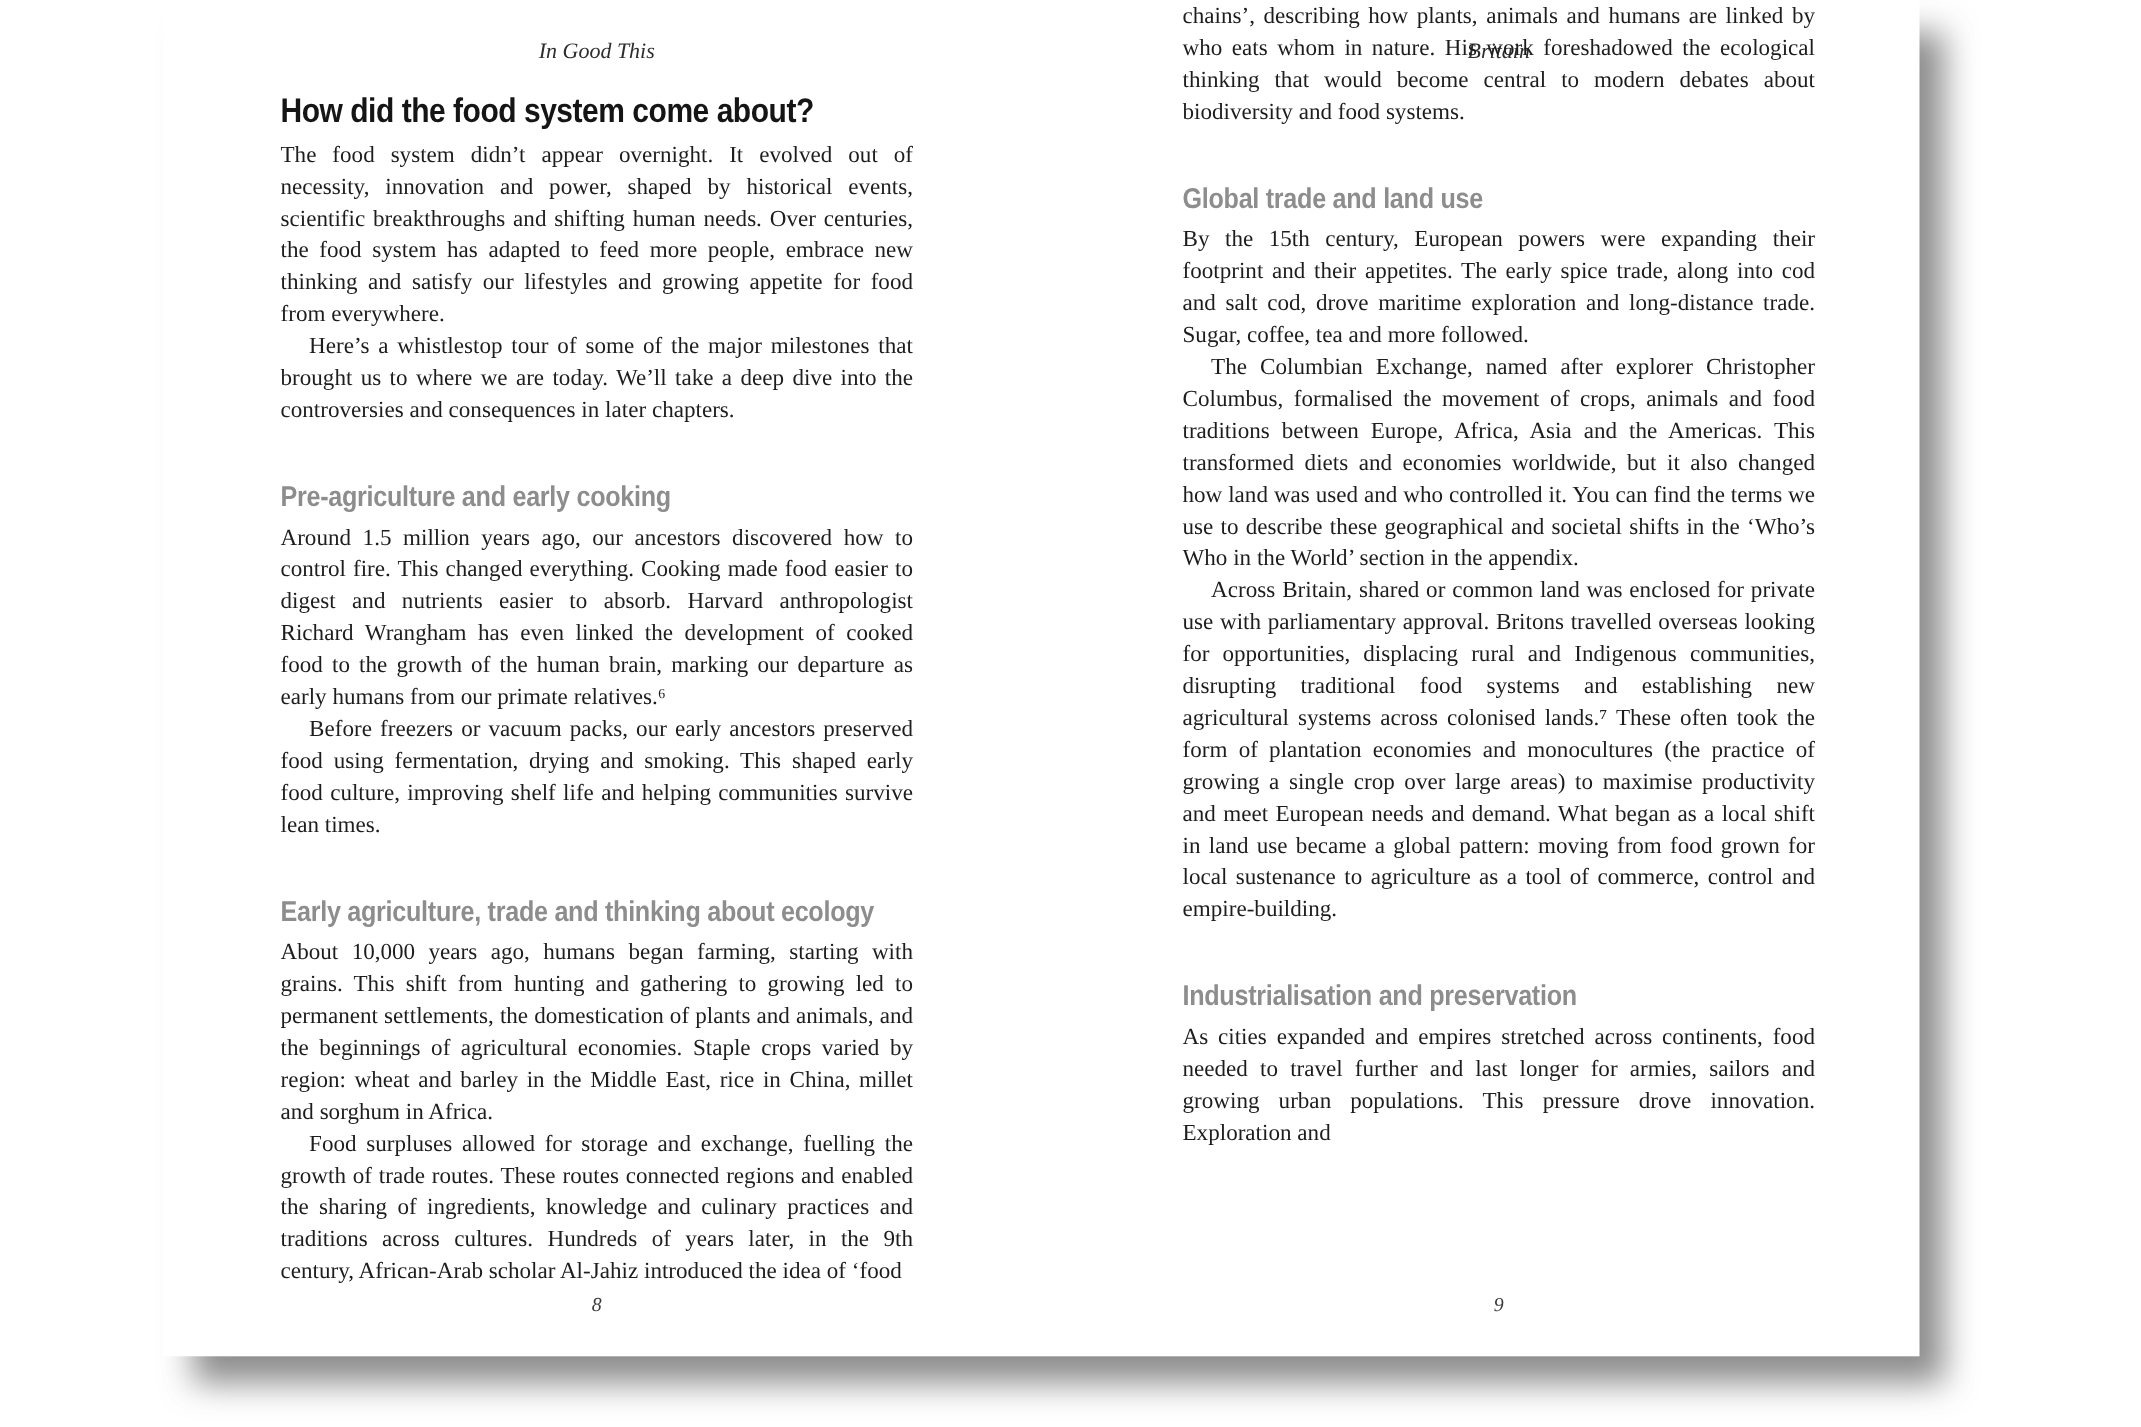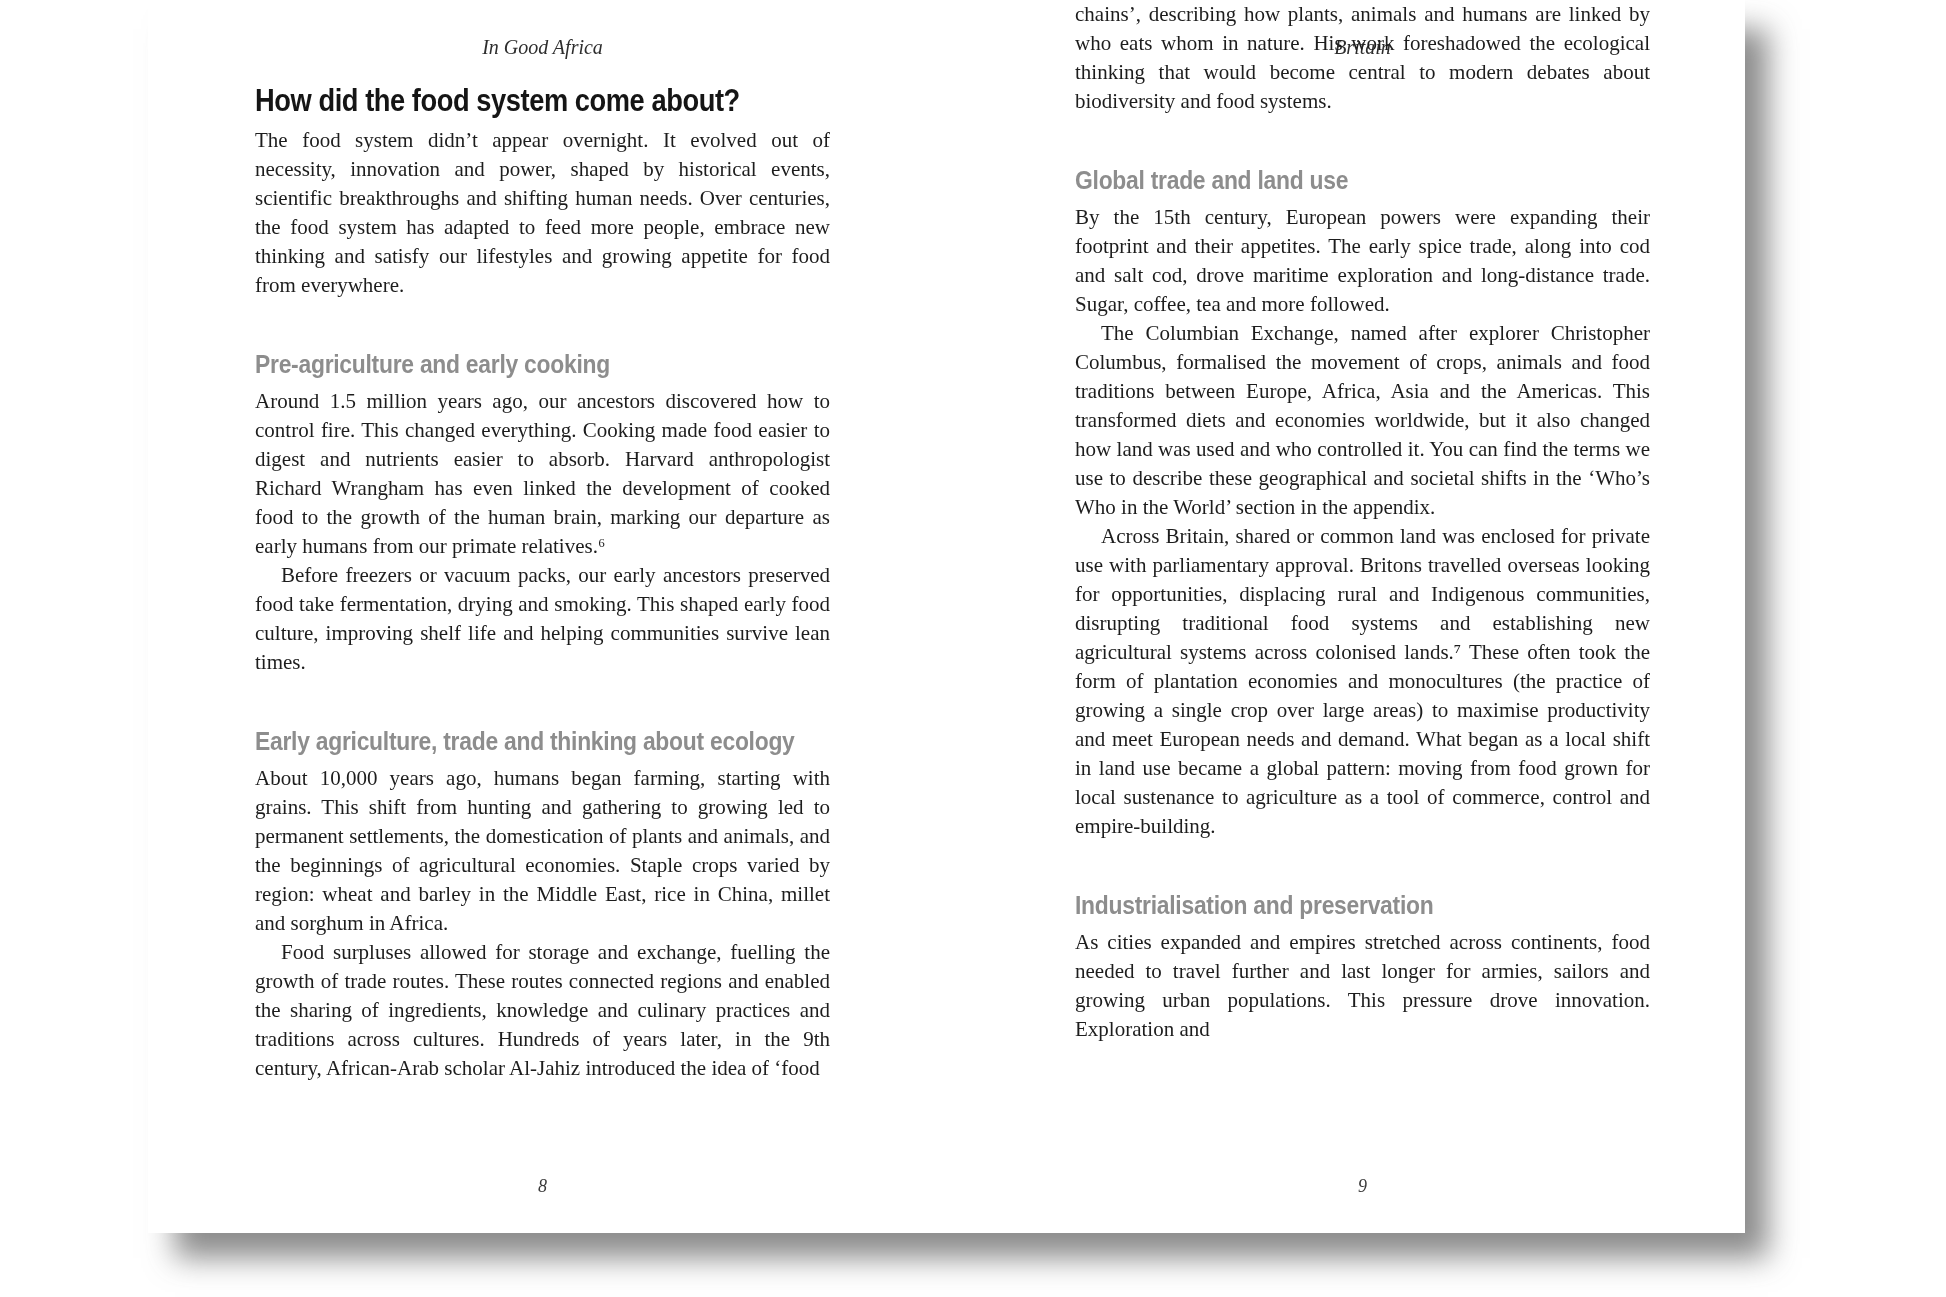--- a/index.html
+++ b/index.html
@@ -112,28 +112,29 @@
   }
 </style>
 </head>
 <body>
 
 <div class="canvas">
   <div class="spread">
 
     <section class="page page-left">
       <div class="inner">
-        <div class="running-header">In Good Africa</div>
+        <div class="running-header">In Good This</div>
         <div class="content">
           <h1 class="chapter-title">How did the food system come about?</h1>
           <p class="body">The food system didn’t appear overnight. It evolved out of necessity, innovation and power, shaped by historical events, scientific breakthroughs and shifting human needs. Over centuries, the food system has adapted to feed more people, embrace new thinking and satisfy our lifestyles and growing appetite for food from everywhere.</p>
+          <p class="body indent">Here’s a whistlestop tour of some of the major milestones that brought us to where we are today. We’ll take a deep dive into the controversies and consequences in later chapters.</p>
 
           <h2 class="subhead">Pre-agriculture and early cooking</h2>
           <p class="body">Around 1.5 million years ago, our ancestors discovered how to control fire. This changed everything. Cooking made food easier to digest and nutrients easier to absorb. Harvard anthropologist Richard Wrangham has even linked the development of cooked food to the growth of the human brain, marking our departure as early humans from our primate relatives.⁶</p>
-          <p class="body indent">Before freezers or vacuum packs, our early ancestors preserved food take fermentation, drying and smoking. This shaped early food culture, improving shelf life and helping communities survive lean times.</p>
+          <p class="body indent">Before freezers or vacuum packs, our early ancestors preserved food using fermentation, drying and smoking. This shaped early food culture, improving shelf life and helping communities survive lean times.</p>
 
           <h2 class="subhead">Early agriculture, trade and thinking about ecology</h2>
           <p class="body">About 10,000 years ago, humans began farming, starting with grains. This shift from hunting and gathering to growing led to permanent settlements, the domestication of plants and animals, and the beginnings of agricultural economies. Staple crops varied by region: wheat and barley in the Middle East, rice in China, millet and sorghum in Africa.</p>
           <p class="body indent">Food surpluses allowed for storage and exchange, fuelling the growth of trade routes. These routes connected regions and enabled the sharing of ingredients, knowledge and culinary practices and traditions across cultures. Hundreds of years later, in the 9th century, African-Arab scholar Al-Jahiz introduced the idea of ‘food</p>
         </div>
         <div class="page-number">8</div>
       </div>
     </section>
 
     <section class="page page-right">

